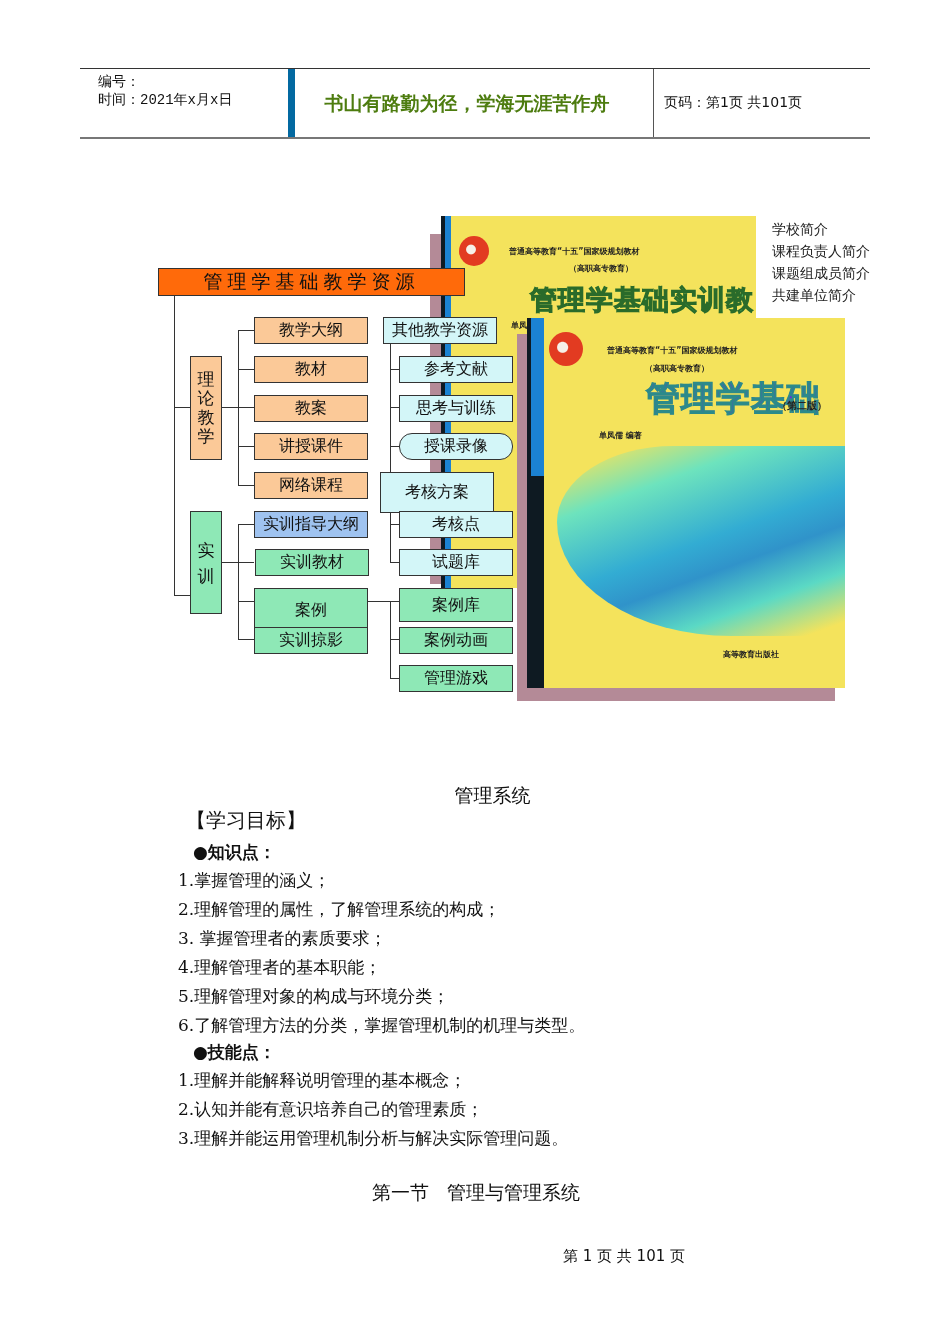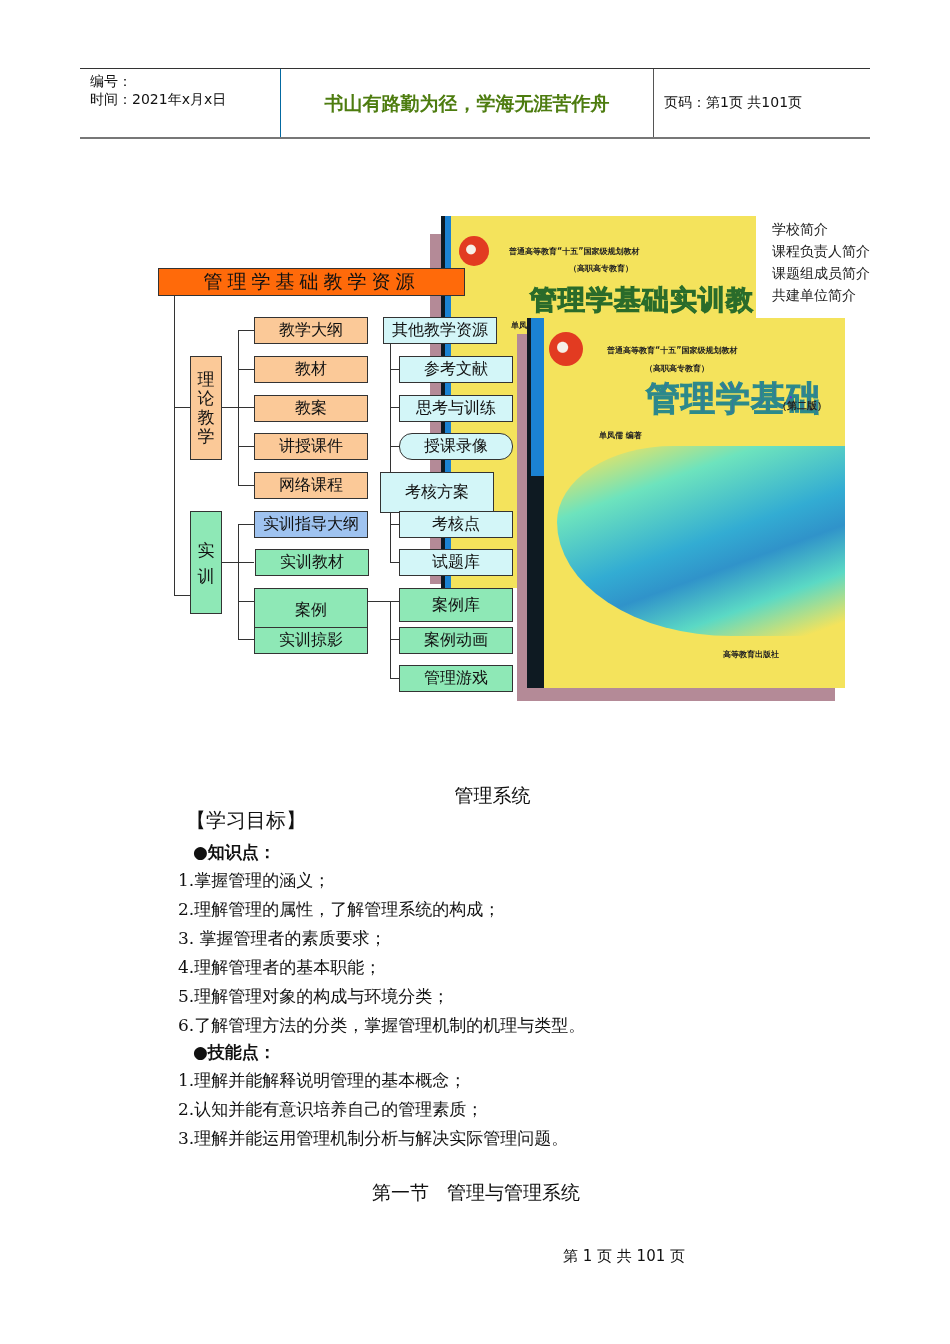--- a/index.html
+++ b/index.html
@@ -1,20 +1,20 @@
 <!DOCTYPE html>
 <html><head>
 <meta charset="utf-8">
 <style>
   html,body{margin:0;padding:0;background:#fff;}
   body{width:950px;height:1344px;position:relative;overflow:hidden;font-family:"DejaVu Sans",sans-serif;color:#111;}
   .abs{position:absolute;}
   
   .hdr{left:80px;top:68px;width:790px;height:68px;border-top:1px solid #333;border-bottom:2px solid #777;}
-  .hdr .c1{left:0;top:0;width:200px;height:68px;border-right:1px solid #0369a1;}
+  .hdr .c1{left:8px;top:0;width:200px;height:68px;border-right:7px solid #0369a1;font-family:Liberation Mono, monospace;}
   .hdr .c2{left:201px;top:0;width:372px;height:68px;border-right:1px solid #555;}
   .hdr .l1{left:10px;top:4px;font-size:14px;}
   .hdr .l2{left:10px;top:22px;font-size:14px;}
   .hdr .motto{left:0;width:372px;top:22px;text-align:center;color:#4d7c0f;font-size:19px;font-weight:bold;}
   .hdr .pg{left:584px;top:25px;font-size:14px;}
   
   .box{position:absolute;border:1px solid #333;box-sizing:border-box;display:flex;align-items:center;justify-content:center;font-size:16px;color:#111;}
   .or{background:#fbc998;}
   .cy{background:#d3f6f8;}
   .gr{background:#8ee8b6;}

